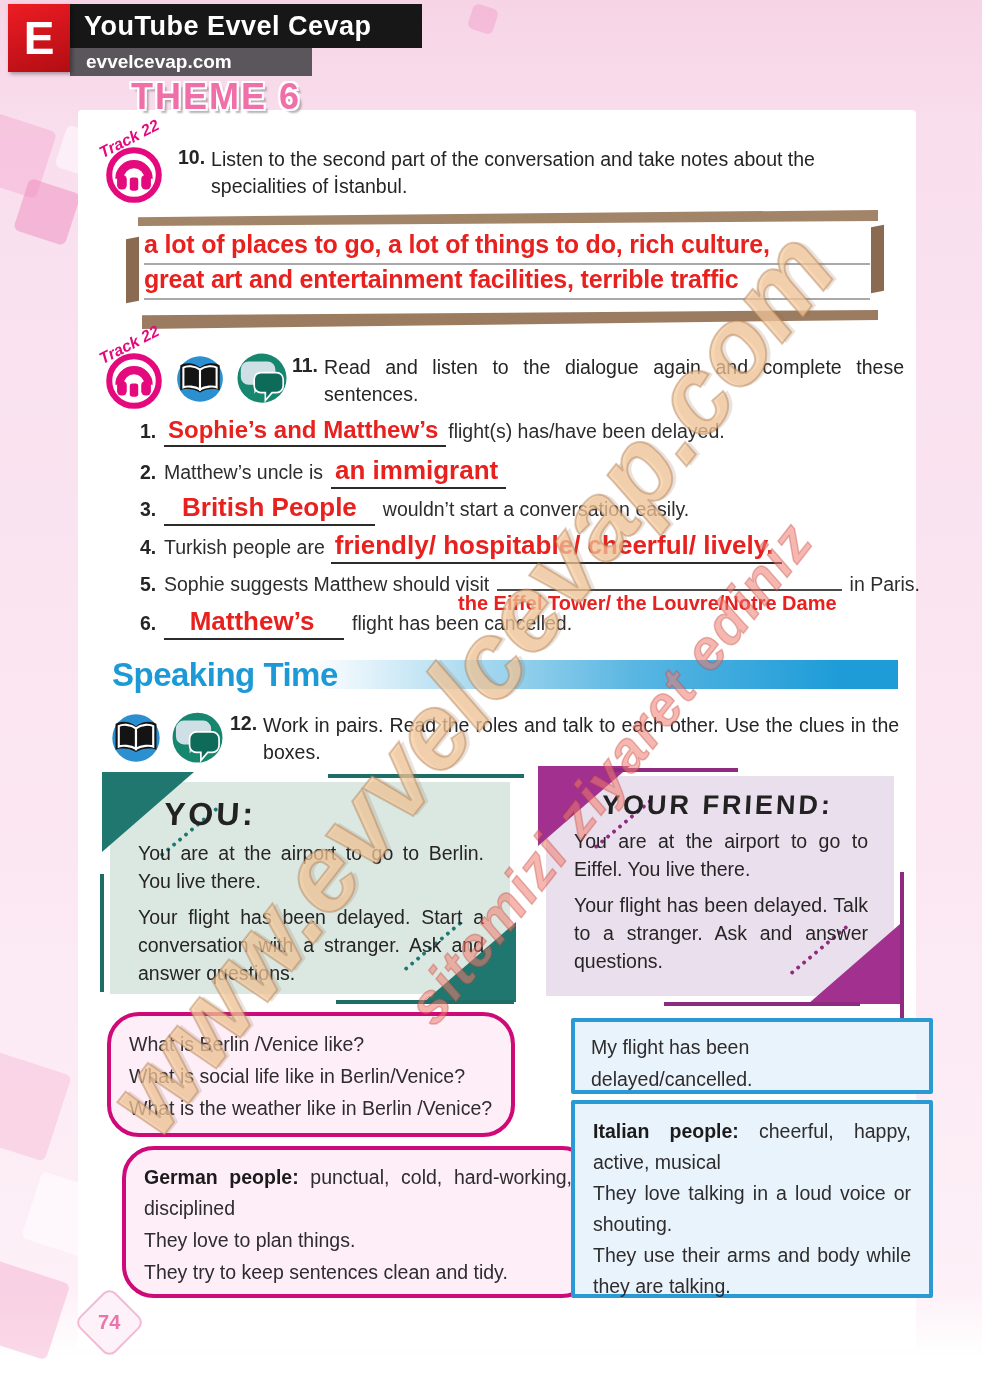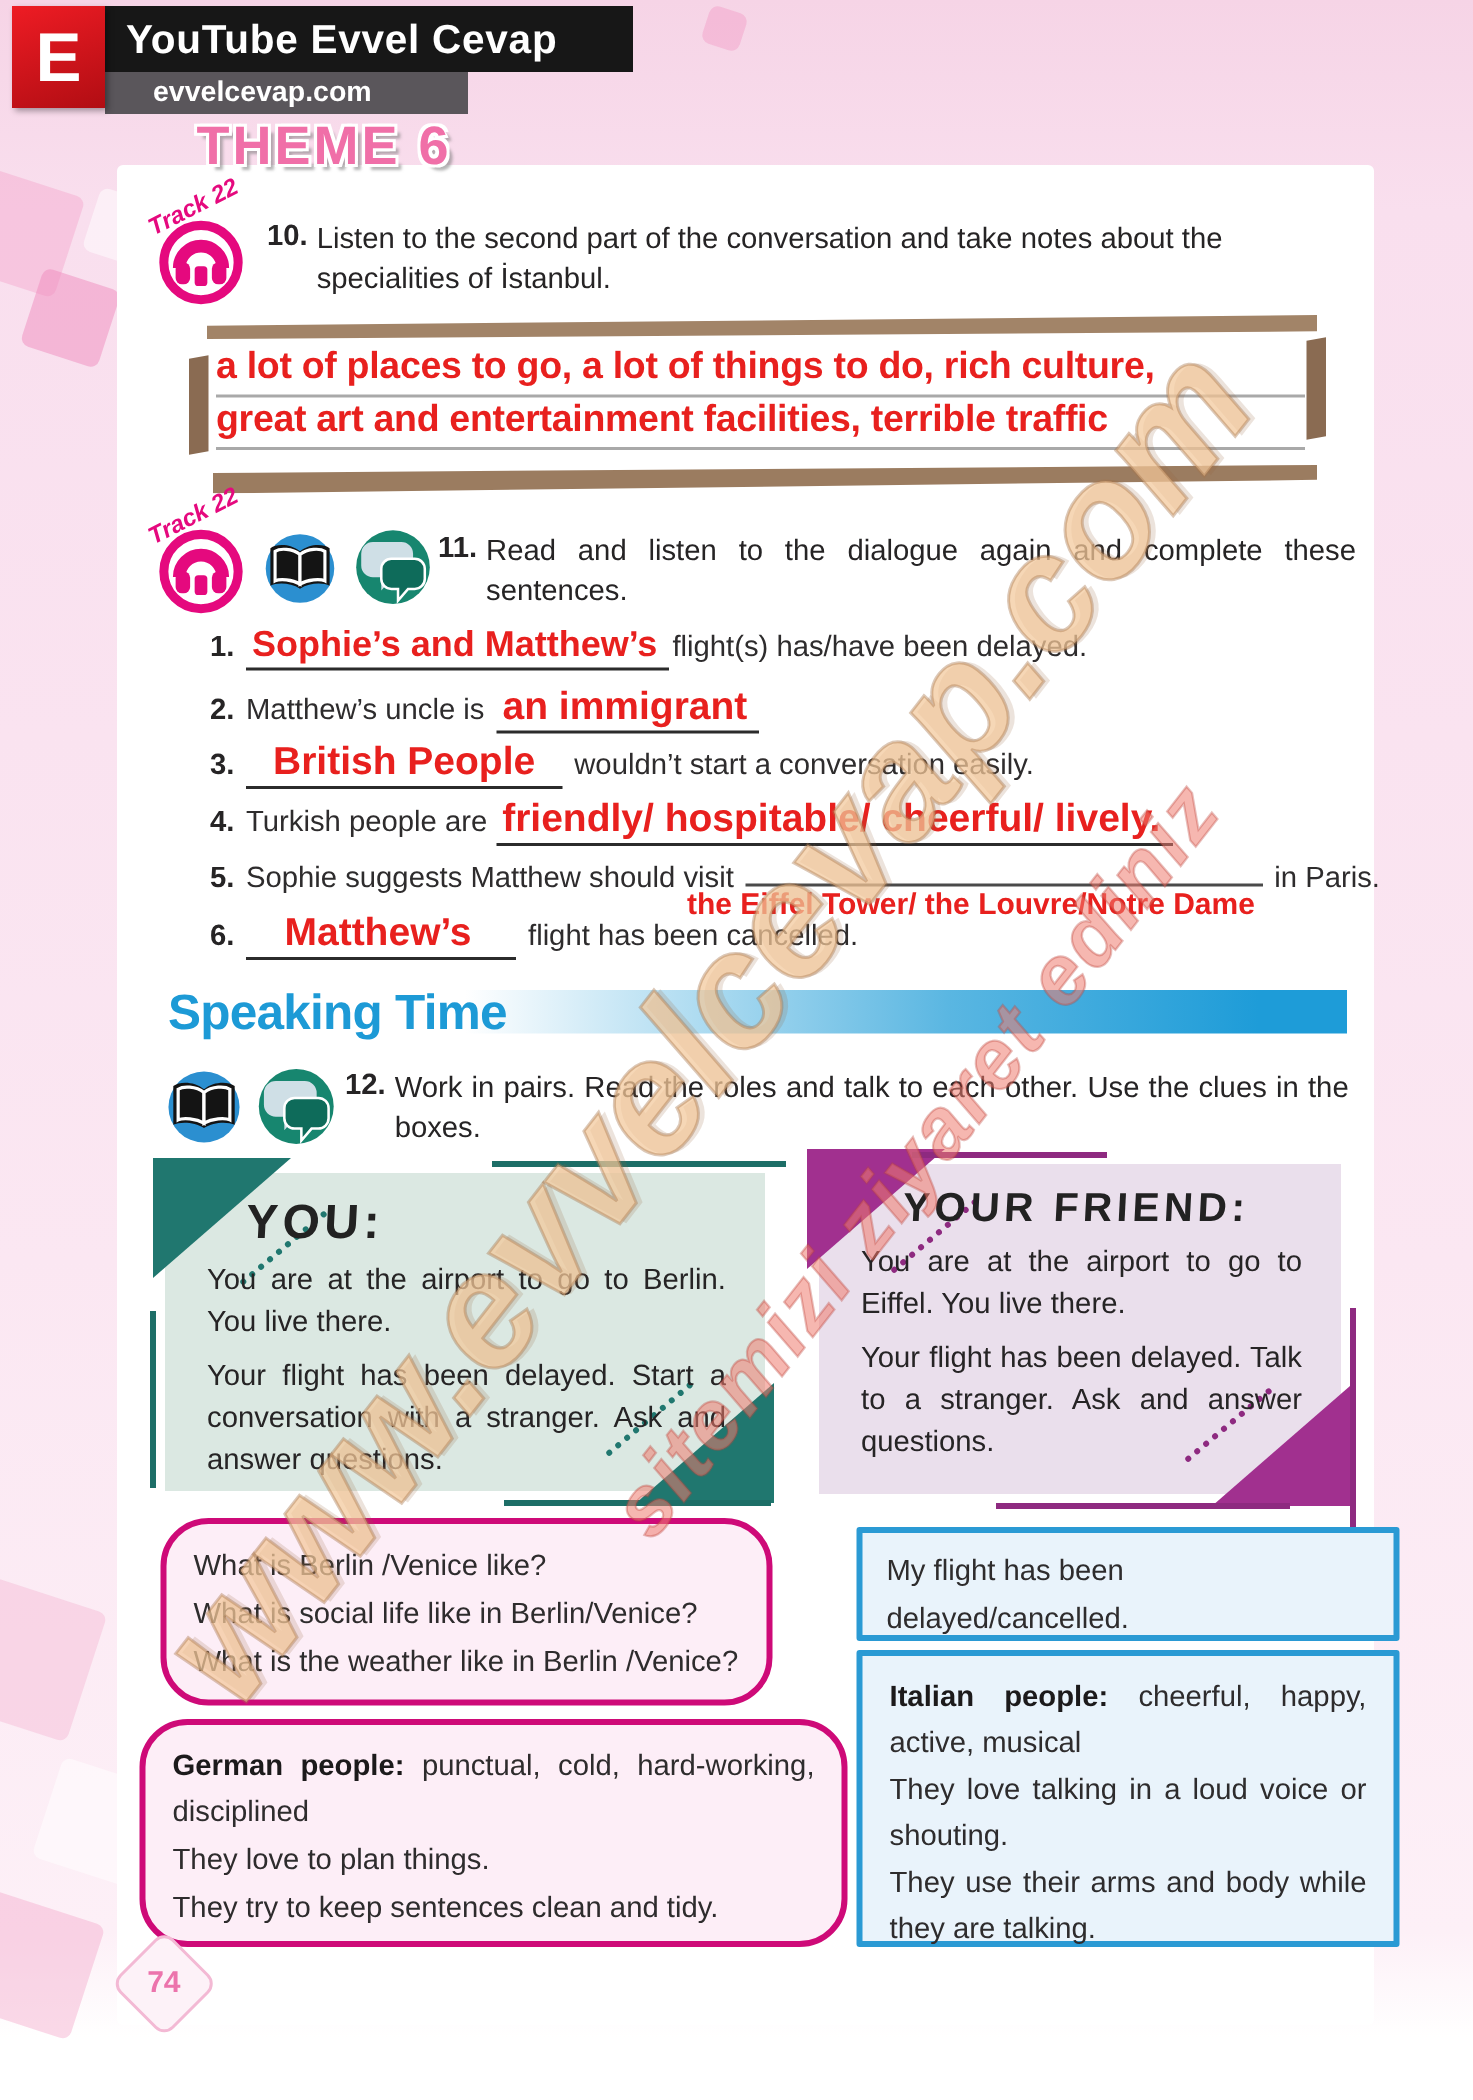--- a/index.html
+++ b/index.html
@@ -14,21 +14,21 @@
 
   
   .logo-box{position:absolute;left:8px;top:4px;width:62px;height:68px;
     background:linear-gradient(160deg,#ee1c24,#b10d13);display:flex;align-items:center;justify-content:center;
     box-shadow:2px 2px 4px rgba(0,0,0,.35);z-index:20;}
   .logo-box span{color:#fff;font-size:46px;font-weight:900;}
   .channel-bar{position:absolute;left:70px;top:4px;width:352px;height:44px;background:#171717;z-index:19;
     display:flex;align-items:center;padding-left:14px;box-sizing:border-box;}
   .channel-bar span{color:#fff;font-size:27px;font-weight:800;letter-spacing:.5px;}
   .site-bar{position:absolute;left:70px;top:48px;width:242px;height:28px;background:#5a565b;z-index:19;
-    display:flex;align-items:center;padding-left:32px;box-sizing:border-box;}
+    display:flex;align-items:center;padding-left:16px;box-sizing:border-box;}
   .site-bar span{color:#fff;font-size:19px;font-weight:800;}
   .theme-title{position:absolute;left:131px;top:76px;z-index:18;font-size:36px;font-weight:900;letter-spacing:2px;
     color:#f06fa8;text-shadow:-2px -2px 0 #fff,2px -2px 0 #fff,-2px 2px 0 #fff,2px 2px 0 #fff,4px 4px 2px rgba(120,120,120,.55);}
 
   
   .track-badge{position:absolute;width:86px;height:84px;z-index:6;}
   .track-badge .track-label{position:absolute;left:0px;top:2px;transform:rotate(-27deg);
     color:#e5097e;font-size:16px;font-weight:800;font-style:italic;white-space:nowrap;}
   .track-badge svg{position:absolute;left:8px;top:18px;}
   .ic{position:absolute;z-index:6;}
@@ -267,21 +267,21 @@
     <p>What is Berlin /Venice like?</p>
     <p>What is social life like in Berlin/Venice?</p>
     <p>What is the weather like in Berlin /Venice?</p>
   </div>
 
   <div class="clue blue" style="left:539px;top:1018px;width:362px;height:76px;padding:9px 16px;">
     <p>My flight has been delayed/cancelled.</p>
     <p>My flight is now boarding.</p>
   </div>
 
-  <div class="clue pink" style="left:93px;top:1146px;width:472px;height:152px;">
+  <div class="clue pink" style="left:122px;top:1146px;width:472px;height:152px;">
     <p class="just"><b>German people:</b><span> punctual, cold, hard-working, disciplined</span></p>
     <p>They love to plan things.</p>
     <p>They try to keep sentences clean and tidy.</p>
   </div>
 
   <div class="clue blue" style="left:539px;top:1100px;width:362px;height:198px;">
     <p class="just"><b>Italian people:</b><span> cheerful, happy, active, musical</span></p>
     <p class="just">They love talking in a loud voice or shouting.</p>
     <p class="just">They use their arms and body while they are talking.</p>
   </div>

